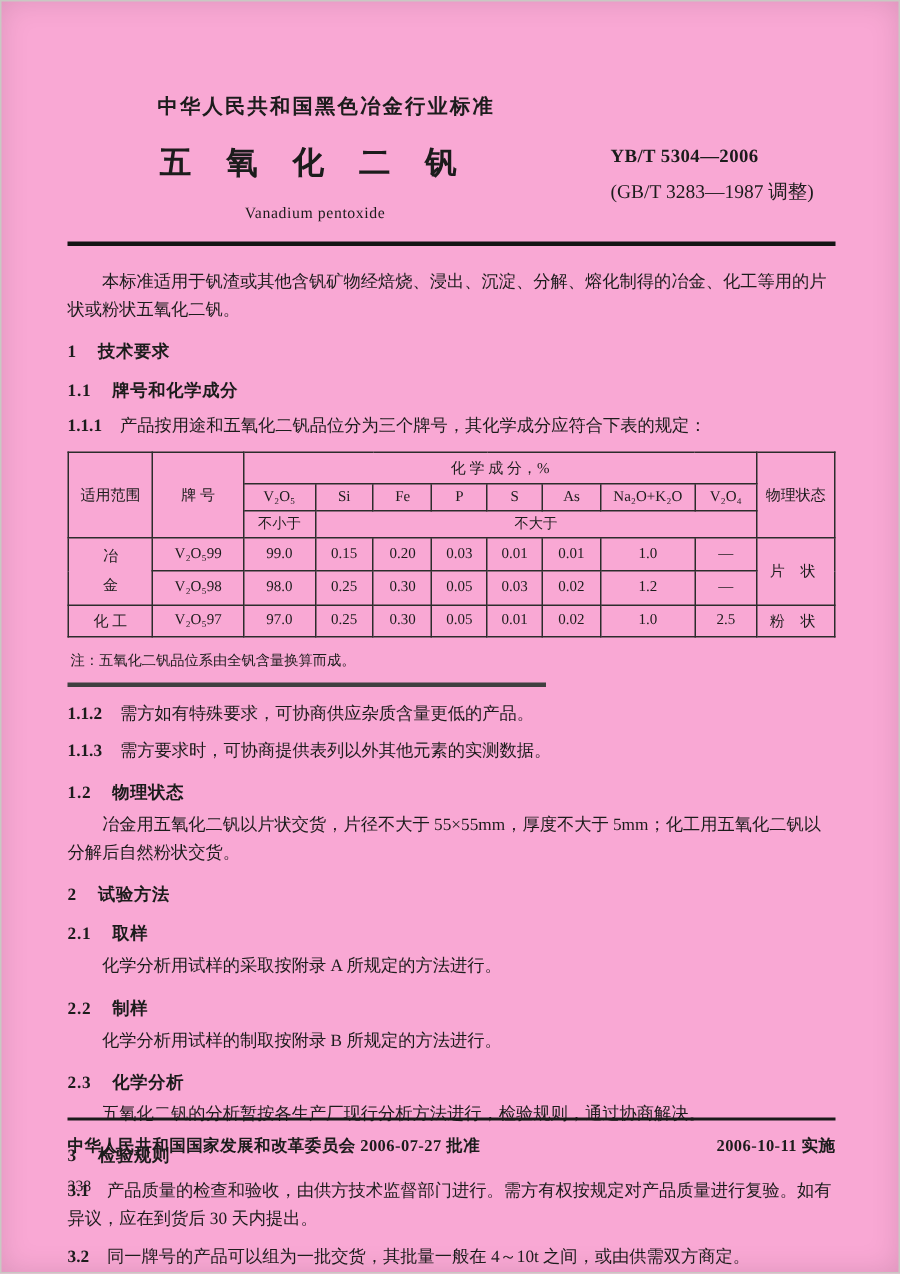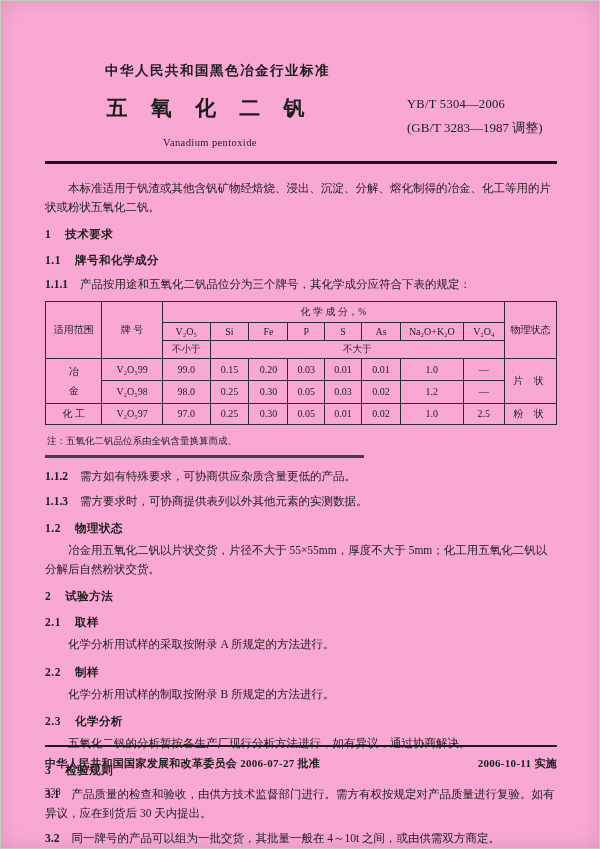--- a/index.html
+++ b/index.html
@@ -11,21 +11,21 @@
   }
   .content { padding:62px 43px 0 45px; }
 
   
   .std-type { font-weight:bold; font-size:13.5px; letter-spacing:1.5px; margin-left:60px; }
   .header-row { display:flex; justify-content:space-between; margin-top:14px; }
   .title-block { width:330px; text-align:center; }
   .doc-title { font-size:21px; font-weight:bold; letter-spacing:9px; white-space:nowrap; }
   .doc-title-en { font-size:10.5px; margin-top:15px; letter-spacing:.4px; }
   .number-block { text-align:left; padding-top:3px; min-width:150px; }
-  .std-no { font-weight:normal; font-size:12.5px; letter-spacing:.3px; }
+  .std-no { font-weight:bold; font-size:12.5px; letter-spacing:.3px; }
   .std-adj { font-size:13px; margin-top:7px; }
   .head-rule { border-bottom:3px solid #141414; margin-top:13px; }
 
   
   .intro { font-size:11.5px; line-height:1.62; text-indent:2em; margin:15px 0 9px; }
   .sec-h { font-weight:bold; font-size:11.5px; margin:11px 0 5px; letter-spacing:.5px; }
   .sec-h .no { margin-right:14px; font-weight:bold; }
   .num-p { font-size:11.5px; line-height:1.6; margin:7px 0 5px; }
   .num-p .no { font-weight:bold; margin-right:12px; }
   .body-p { font-size:11.5px; line-height:1.6; text-indent:2em; margin:5px 0 7px; }
@@ -161,21 +161,21 @@
 
     <div class="sec-h"><span class="no">2</span><span>试验方法</span></div>
 
     <div class="sec-h"><span class="no">2.1</span><span>取样</span></div>
     <p class="body-p">化学分析用试样的采取按附录 A 所规定的方法进行。</p>
 
     <div class="sec-h"><span class="no">2.2</span><span>制样</span></div>
     <p class="body-p">化学分析用试样的制取按附录 B 所规定的方法进行。</p>
 
     <div class="sec-h"><span class="no">2.3</span><span>化学分析</span></div>
-    <p class="body-p">五氧化二钒的分析暂按各生产厂现行分析方法进行，如有异议，通过协商解决。</p>
+    <p class="body-p">五氧化二钒的分析暂按各生产厂现行分析方法进行，检验规则，通过协商解决。</p>
 
     <div class="sec-h"><span class="no">3</span><span>检验规则</span></div>
 
     <p class="num-p"><span class="no">3.1</span><span>产品质量的检查和验收，由供方技术监督部门进行。需方有权按规定对产品质量进行复验。如有异议，应在到货后 30 天内提出。</span></p>
 
     <p class="num-p"><span class="no">3.2</span><span>同一牌号的产品可以组为一批交货，其批量一般在 4～10t 之间，或由供需双方商定。</span></p>
 
   </div>
 
   <div class="doc-footer">

